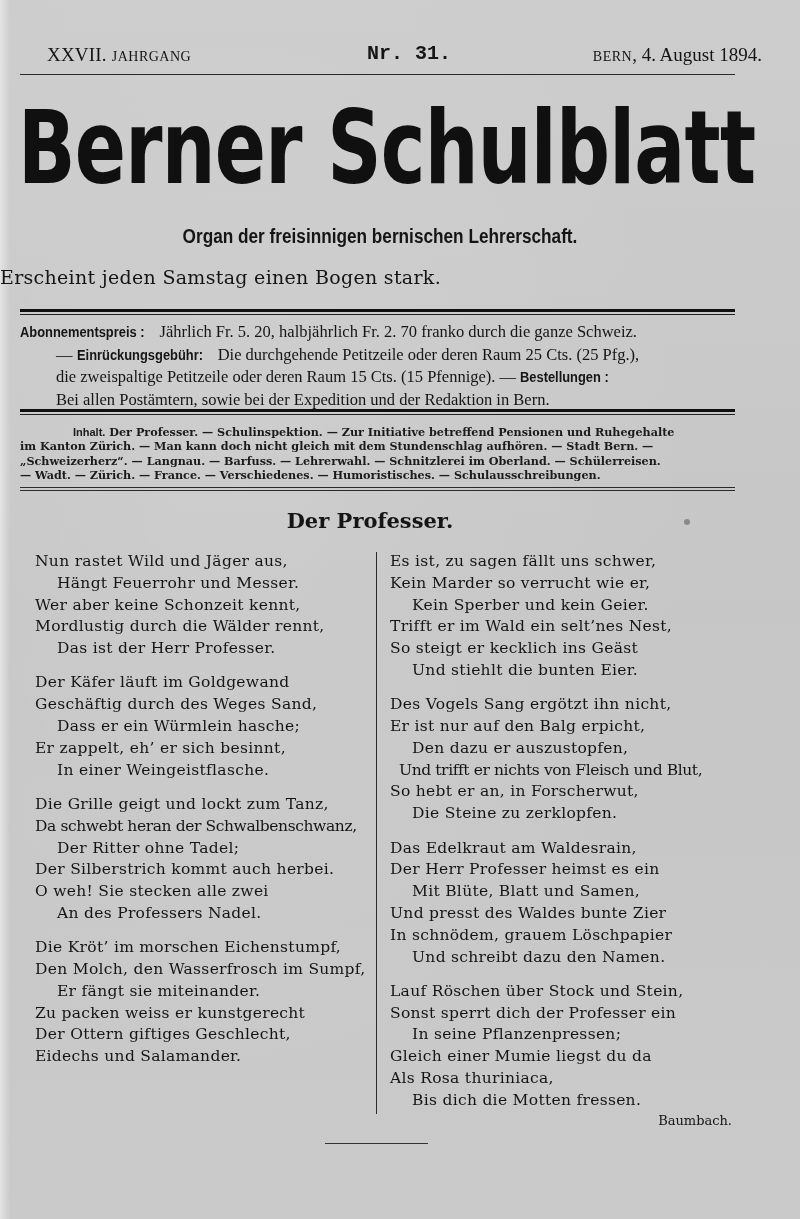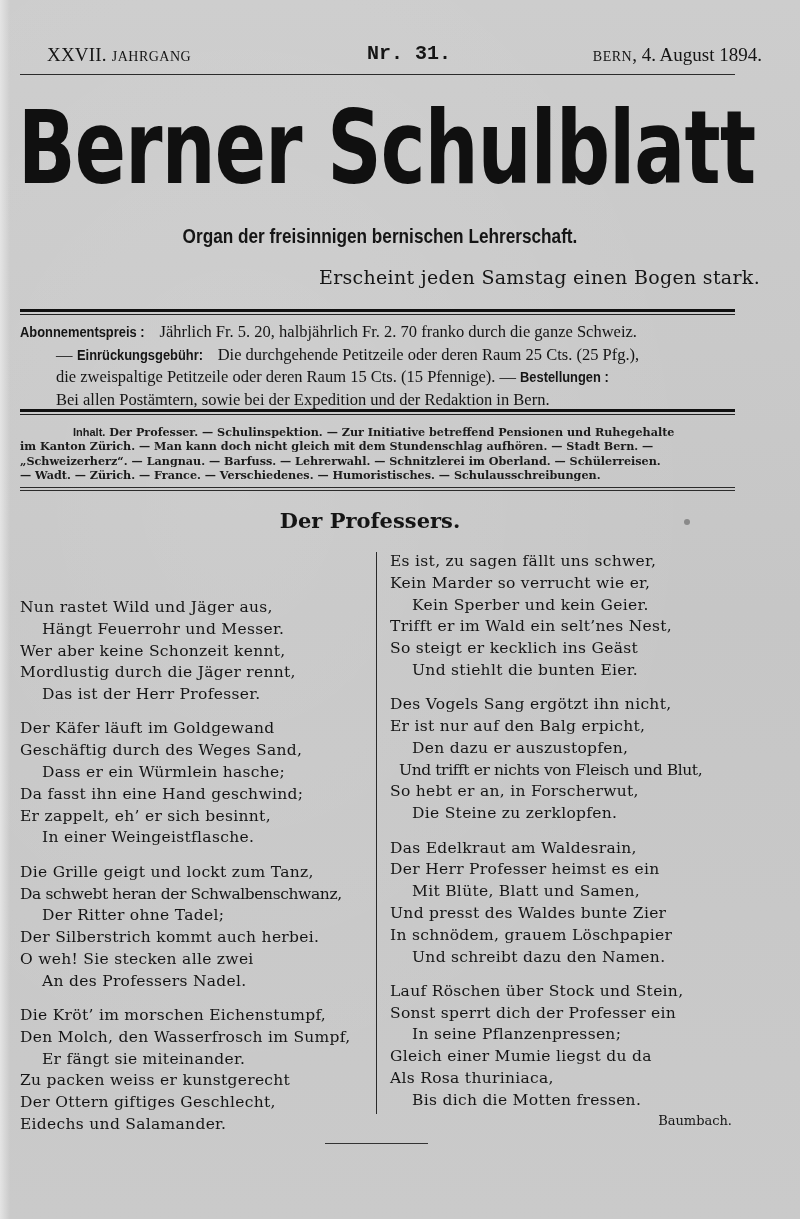--- a/index.html
+++ b/index.html
@@ -74,21 +74,21 @@
       text-align: center;
       font-family: "Liberation Sans", sans-serif;
       font-weight: bold;
       font-size: 20px;
       transform: scaleX(0.86);
       transform-origin: center top;
       white-space: nowrap;
     }
     .tagline {
       position: absolute; left: 0; top: 266px; width: 760px;
-      text-align: right;
+      text-align: left;
       font-family: "DejaVu Serif", serif;
       font-size: 19px;
       letter-spacing: 0.3px;
       white-space: nowrap;
     }
 
     .rule-double {
       position: absolute; left: 20px; width: 715px;
       border-top: 3px solid #111;
       height: 2px;
@@ -142,21 +142,21 @@
       white-space: nowrap;
     }
     .col {
       position: absolute;
       font-family: "DejaVu Serif", serif;
       font-size: 15.5px;
       line-height: 21.8px;
       white-space: nowrap;
       letter-spacing: 0.3px;
     }
-    .col-left { left: 20px; top: 551px; width: 350px; margin-top: 46px; }
+    .col-left { left: 35px; top: 551px; width: 350px; }
     .col-right { left: 390px; top: 551px; width: 350px; }
     .stanza { margin-bottom: 12.5px; }
     .verse { display: block; height: 21.8px; }
     .verse.indent { padding-left: 22px; }
     .col-divider {
       position: absolute; left: 376px; top: 552px;
       width: 1px; height: 562px;
       background: #2a2a2a;
     }
     .author {
@@ -206,36 +206,35 @@
   <div class="contents">
     <span class="line first"><span class="label">Inhalt.</span><span> Der Professer. — Schulinspektion. — Zur Initiative betreffend Pensionen und Ruhegehalte</span></span>
     <span class="line">im Kanton Zürich. — Man kann doch nicht gleich mit dem Stundenschlag aufhören. — Stadt Bern. —</span>
     <span class="line">„Schweizerherz“. — Langnau. — Barfuss. — Lehrerwahl. — Schnitzlerei im Oberland. — Schülerreisen.</span>
     <span class="line">— Wadt. — Zürich. — France. — Verschiedenes. — Humoristisches. — Schulausschreibungen.</span>
   </div>
 
   <div class="rule-thin" style="top:487px; height:1px;"></div>
   <div class="rule-thin" style="top:490px; height:1px;"></div>
 
-  <div class="article-title">Der Professers.</div>
+  <div class="article-title">Der Professer.</div>
   <div class="speck" style="left:684px; top:519px;"></div>
 
   <div class="col col-left">
     <div class="stanza">
       <span class="verse">Nun rastet Wild und Jäger aus,</span>
       <span class="verse indent">Hängt Feuerrohr und Messer.</span>
       <span class="verse">Wer aber keine Schonzeit kennt,</span>
-      <span class="verse">Mordlustig durch die Jäger rennt,</span>
+      <span class="verse">Mordlustig durch die Wälder rennt,</span>
       <span class="verse indent">Das ist der Herr Professer.</span>
     </div>
     <div class="stanza">
       <span class="verse">Der Käfer läuft im Goldgewand</span>
       <span class="verse">Geschäftig durch des Weges Sand,</span>
       <span class="verse indent">Dass er ein Würmlein hasche;</span>
-      <span class="verse">Da fasst ihn eine Hand geschwind;</span>
       <span class="verse">Er zappelt, eh’ er sich besinnt,</span>
       <span class="verse indent">In einer Weingeistflasche.</span>
     </div>
     <div class="stanza">
       <span class="verse">Die Grille geigt und lockt zum Tanz,</span>
       <span class="verse" style="letter-spacing:-0.4px;">Da schwebt heran der Schwalbenschwanz,</span>
       <span class="verse indent">Der Ritter ohne Tadel;</span>
       <span class="verse">Der Silberstrich kommt auch herbei.</span>
       <span class="verse">O weh! Sie stecken alle zwei</span>
       <span class="verse indent">An des Professers Nadel.</span>

